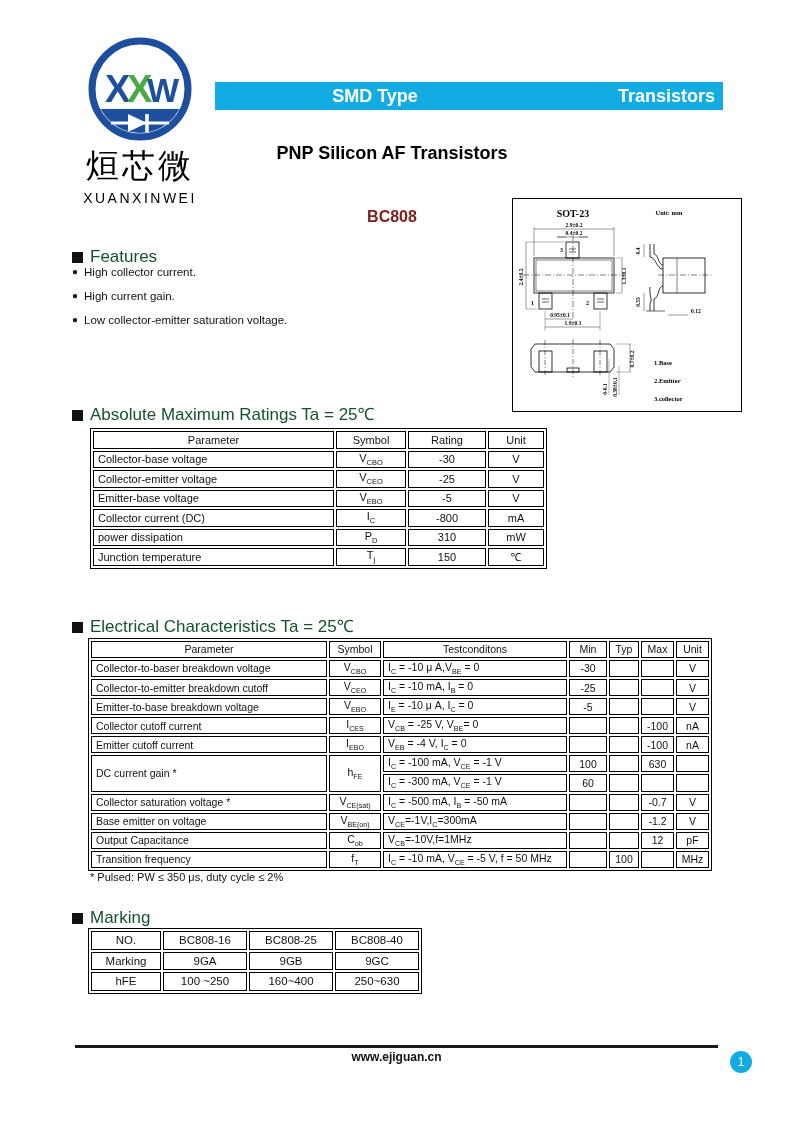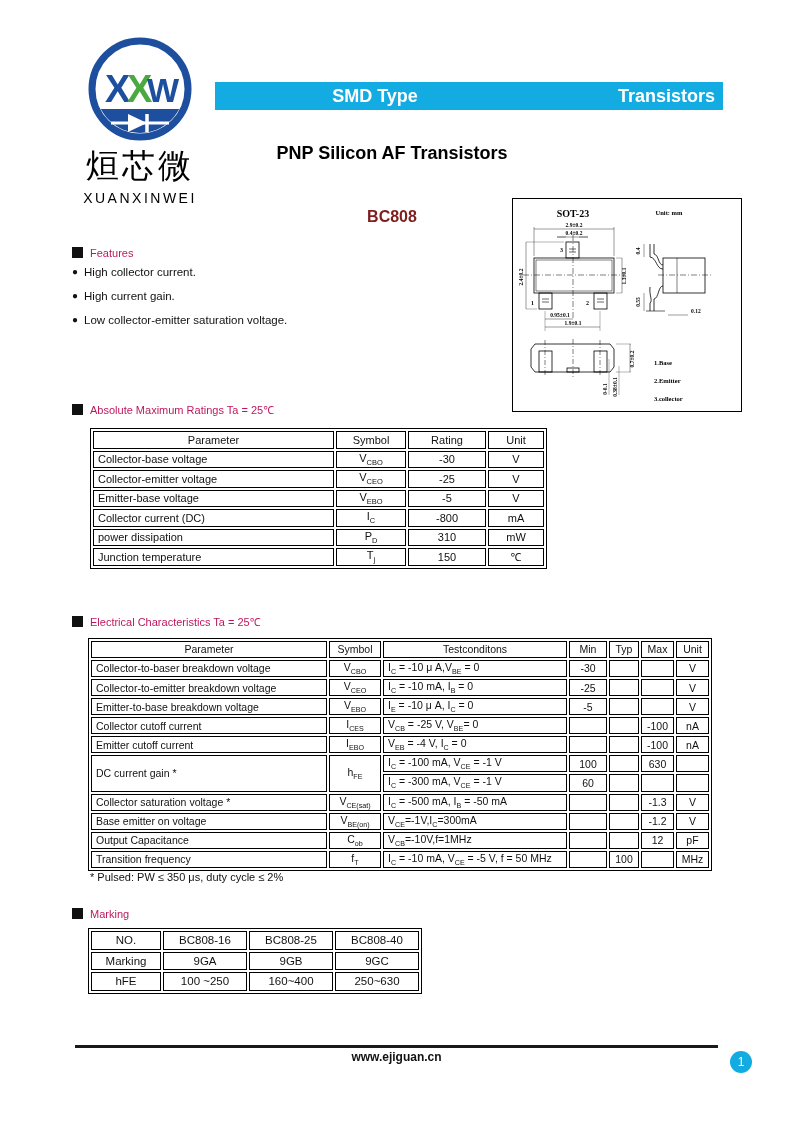--- a/index.html
+++ b/index.html
@@ -14,21 +14,21 @@
   .header-bar{position:absolute;left:215px;top:82px;width:508px;height:28px;background:#12ace2;}
   .header-bar .lbl{position:absolute;top:0;height:28px;line-height:28px;color:#fff;
                    font-size:18px;font-weight:600;}
   .header-bar .lbl-left{left:0;width:320px;text-align:center;}
   .header-bar .lbl-right{right:8px;margin-left:20px;}
   .doc-title{position:absolute;left:222px;top:143px;width:340px;text-align:center;
              font-size:18px;font-weight:bold;color:#000;}
   .part-number{position:absolute;left:222px;top:161px;width:340px;text-align:center;
                font-size:16px;font-weight:bold;color:#7f1d1d;margin-top:47px;}
   
-  .sect{position:absolute;font-size:11px;color:#be185d;}
+  .sect{position:absolute;font-size:17px;color:#14532d;}
   .sect::before{content:"";display:inline-block;width:11px;height:11px;background:#111;
                 margin-right:7px;vertical-align:-1px;}
   
   .features{position:absolute;left:72px;top:266px;width:380px;}
   .feature{font-size:11.5px;color:#111;margin-bottom:12px;}
   .feature::before{content:"●";font-size:10px;margin-right:6px;vertical-align:1px;}
   
   .pkg-box{position:absolute;left:512px;top:198px;width:228px;height:212px;
            border:1px solid #000;background:#fff;}
   .pkg-box svg{display:block;}
@@ -261,21 +261,21 @@
     <tr>
           <td>Collector-to-baser breakdown voltage</td>
           <td class="c">V<sub>CBO</sub></td>
           <td>I<sub>C</sub> = -10 μ A,V<sub>BE</sub> = 0</td>
           <td class="c">-30</td>
           <td class="c"></td>
           <td class="c"></td>
           <td class="c">V</td>
         </tr>
     <tr>
-          <td>Collector-to-emitter breakdown voltage</td>
+          <td>Collector-to-emitter breakdown cutoff</td>
           <td class="c">V<sub>CEO</sub></td>
           <td>I<sub>C</sub> = -10 mA, I<sub>B</sub> = 0</td>
           <td class="c">-25</td>
           <td class="c"></td>
           <td class="c"></td>
           <td class="c">V</td>
         </tr>
     <tr>
           <td>Emitter-to-base breakdown voltage</td>
           <td class="c">V<sub>EBO</sub></td>
@@ -318,21 +318,21 @@
           <td class="c"></td>
           <td class="c"></td>
           <td class="c"></td>
         </tr>
     <tr>
           <td>Collector saturation voltage  *</td>
           <td class="c">V<sub>CE(sat)</sub></td>
           <td>I<sub>C</sub> = -500 mA, I<sub>B</sub> = -50 mA</td>
           <td class="c"></td>
           <td class="c"></td>
-          <td class="c">-1.3</td>
+          <td class="c">-0.7</td>
           <td class="c">V</td>
         </tr>
     <tr>
           <td>Base emitter on voltage</td>
           <td class="c">V<sub>BE(on)</sub></td>
           <td>V<sub>CE</sub>=-1V,I<sub>C</sub>=300mA</td>
           <td class="c"></td>
           <td class="c"></td>
           <td class="c">-1.2</td>
           <td class="c">V</td>

